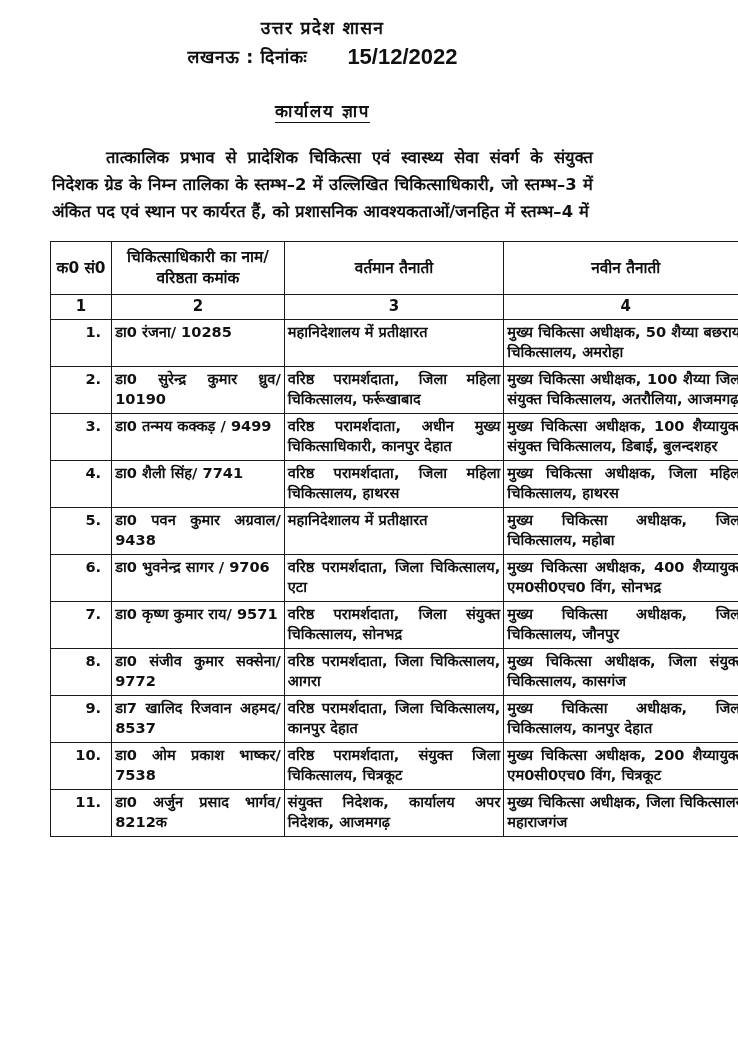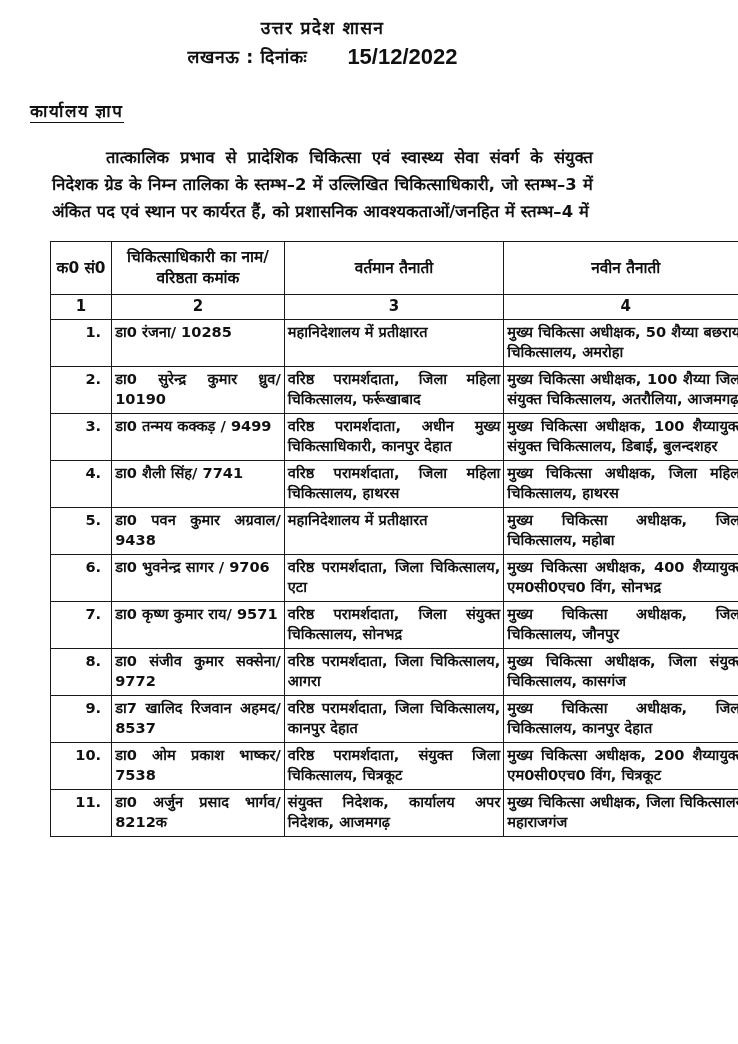--- a/index.html
+++ b/index.html
@@ -58,25 +58,24 @@
     font-weight: 700;
     font-size: 22px;
     letter-spacing: 0px;
     margin-left: 24px;
     position: relative;
     top: 1px;
   }
 
   
   .subject {
-    text-align: left;
+    text-align: center;
     margin-top: 28px;
     font-size: 17px;
     font-weight: 700;
-    font-family: Liberation Serif, serif;
   }
   .subject span {
     border-bottom: 1.6px solid #111;
     padding-bottom: 1px;
     letter-spacing: 1.6px;
   }
 
   
   .body-para {
     margin: 22px 22px 0 22px;

